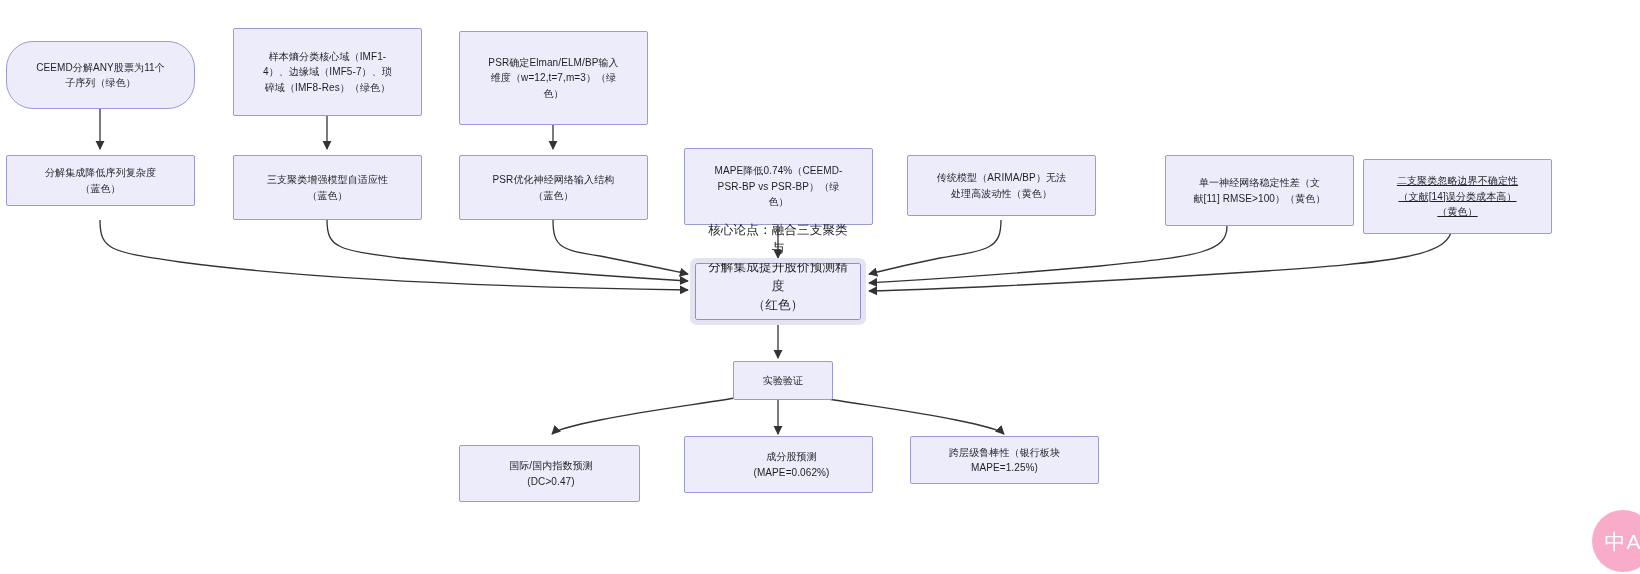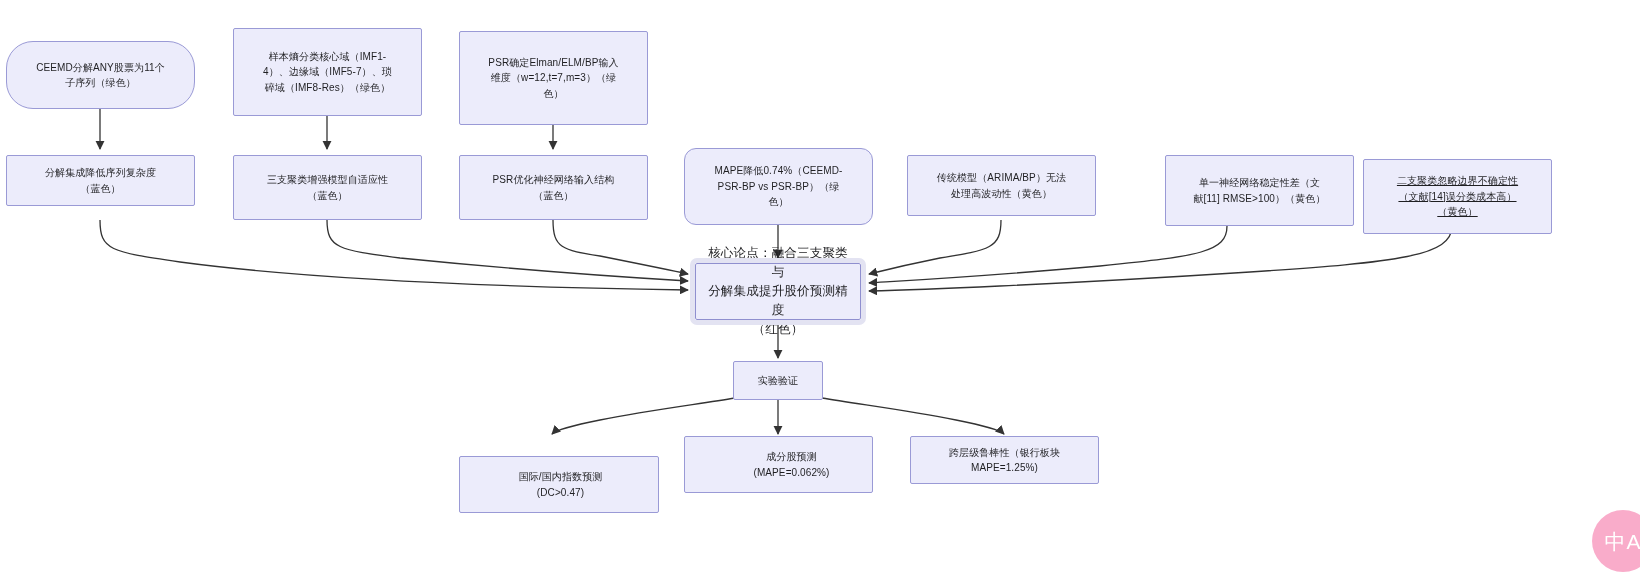--- a/index.html
+++ b/index.html
@@ -133,21 +133,21 @@
   <div class="node" style="left:233px; top:155px; width:189px; height:65px;">
     <span class="node-text">三支聚类增强模型自适应性
 （蓝色）</span>
   </div>
 
   <div class="node" style="left:459px; top:155px; width:189px; height:65px;">
     <span class="node-text">PSR优化神经网络输入结构
 （蓝色）</span>
   </div>
 
-  <div class="node" style="left:684px; top:148px; width:189px; height:77px;border-radius:12px;">
+  <div class="node" style="left:684px; top:148px; width:189px; height:77px;">
     <span class="node-text">MAPE降低0.74%（CEEMD-
 PSR-BP vs PSR-BP）（绿
 色）</span>
   </div>
 
   <div class="node" style="left:907px; top:155px; width:189px; height:61px;">
     <span class="node-text">传统模型（ARIMA/BP）无法
 处理高波动性（黄色）</span>
   </div>
 
@@ -155,31 +155,31 @@
     <span class="node-text">单一神经网络稳定性差（文
 献[11] RMSE&gt;100）（黄色）</span>
   </div>
 
   <div class="node" style="left:1363px; top:159px; width:189px; height:75px;text-decoration:underline;">
     <span class="node-text">二支聚类忽略边界不确定性
 （文献[14]误分类成本高）
 （黄色）</span>
   </div>
 
-  <div class="node core" style="left:695px; top:263px; width:166px; height:57px; font-size:12.6px; line-height:1.5;">
+  <div class="node core" style="left:695px; top:263px; width:166px; height:57px; font-size:12.6px; line-height:1.5;align-items:flex-end;">
     <span class="node-text">核心论点：融合三支聚类与
 分解集成提升股价预测精度
 （红色）</span>
   </div>
 
-  <div class="node" style="left:733px; top:361px; width:90px; height:39px;">
+  <div class="node" style="left:733px; top:361px; width:100px; height:39px;">
     <span class="node-text">实验验证</span>
   </div>
 
-  <div class="node" style="left:459px; top:456px; width:200px; height:57px;padding-left:12px;">
+  <div class="node" style="left:459px; top:445px; width:181px; height:57px;padding-left:12px;">
     <span class="node-text">国际/国内指数预测
 (DC&gt;0.47)</span>
   </div>
 
   <div class="node" style="left:684px; top:436px; width:189px; height:57px;padding-left:35px;">
     <span class="node-text">成分股预测
 (MAPE=0.062%)</span>
   </div>
 
   <div class="node" style="left:910px; top:436px; width:189px; height:48px;">

